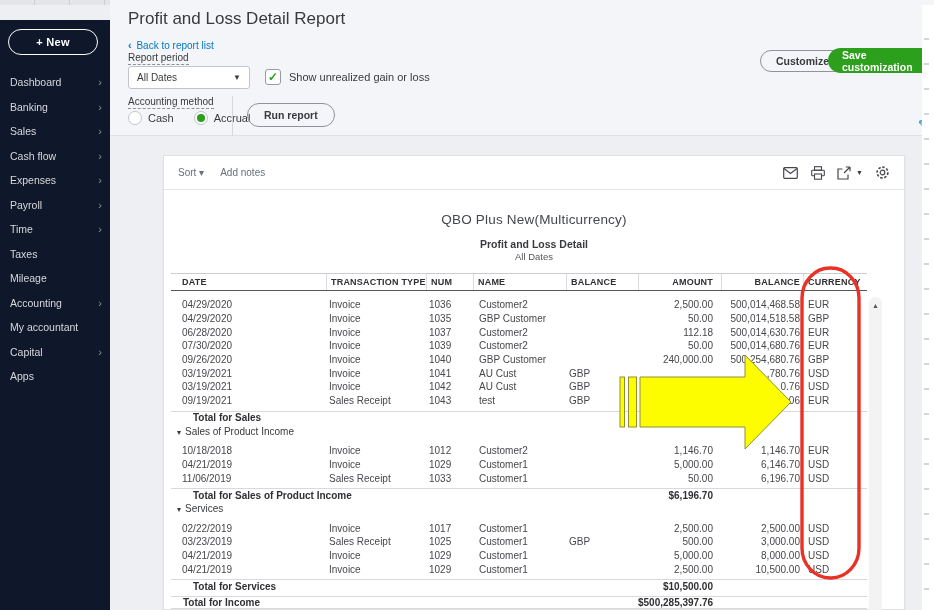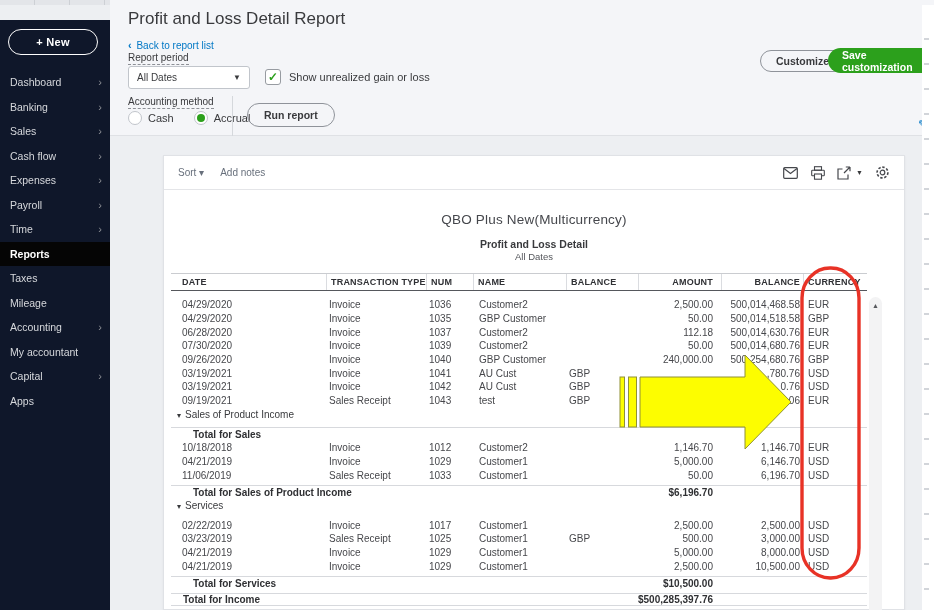--- a/index.html
+++ b/index.html
@@ -133,23 +133,20 @@
           <span class="lbl">Expenses</span>
           <span class="chev">›</span>
         </div>
         <div class="nav-item">
           <span class="lbl">Payroll</span>
           <span class="chev">›</span>
         </div>
         <div class="nav-item">
           <span class="lbl">Time</span>
           <span class="chev">›</span>
-        </div>
-        <div class="nav-item active">
-          <span class="lbl">Reports</span>
         </div>
         <div class="nav-item">
           <span class="lbl">Taxes</span>
         </div>
         <div class="nav-item">
           <span class="lbl">Mileage</span>
         </div>
         <div class="nav-item">
           <span class="lbl">Accounting</span>
           <span class="chev">›</span>
@@ -319,26 +316,26 @@
           <div class="trow tx">
             <div class="c-date">09/19/2021</div>
             <div class="c-tt">Sales Receipt</div>
             <div class="c-num">1043</div>
             <div class="c-name">test</div>
             <div class="c-loc">GBP</div>
             <div class="c-amt"></div>
             <div class="c-bal">.06</div>
             <div class="c-cur">EUR</div>
           </div>
-          <div class="trow section">
-            <div class="sec-label"><span class="sec-tri">▾</span>Sales of Product Income</div>
-          </div>
           <div class="trow total">
             <div class="tot-label">Total for Sales</div>
             <div class="tot-amt"></div>
+          </div>
+          <div class="trow section">
+            <div class="sec-label"><span class="sec-tri">▾</span>Sales of Product Income</div>
           </div>
           <div class="trow tx">
             <div class="c-date">10/18/2018</div>
             <div class="c-tt">Invoice</div>
             <div class="c-num">1012</div>
             <div class="c-name">Customer2</div>
             <div class="c-loc"></div>
             <div class="c-amt">1,146.70</div>
             <div class="c-bal">1,146.70</div>
             <div class="c-cur">EUR</div>

